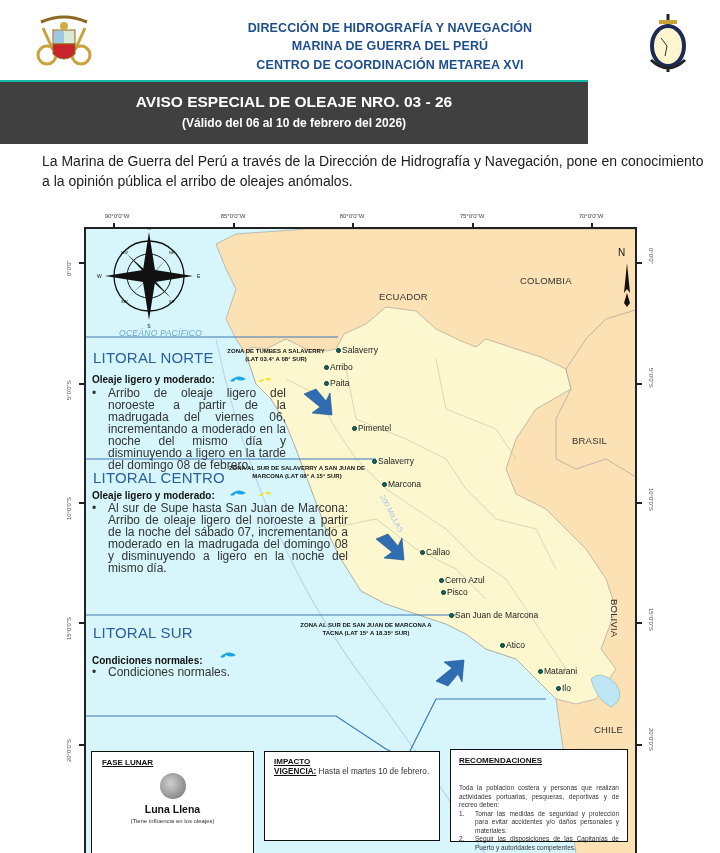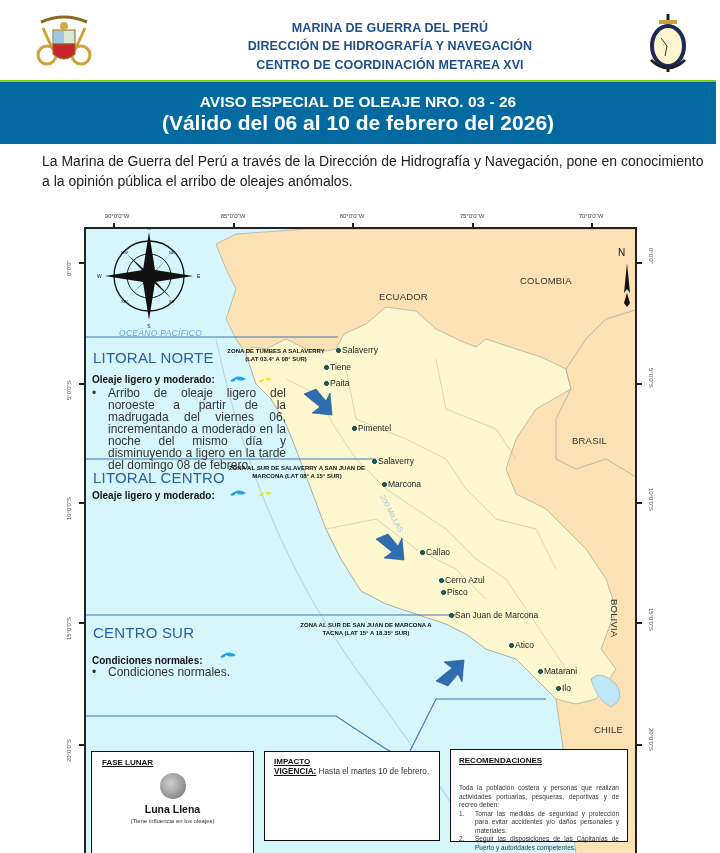--- a/index.html
+++ b/index.html
@@ -7,23 +7,23 @@
   body { font-family: "Liberation Sans", "DejaVu Sans", sans-serif; color: #222; position: relative; }
 
   
   .header { position: absolute; left: 0; top: 0; width: 720px; height: 80px; background: #fff; }
   .logo-left { position: absolute; left: 33px; top: 10px; width: 62px; height: 62px; }
   .logo-right { position: absolute; left: 647px; top: 12px; width: 42px; height: 62px; }
   .org-lines { position: absolute; left: 120px; width: 540px; top: 19px; text-align: center; color: #1f4e8c; font-weight: bold; }
   .org-lines div { font-size: 12.5px; line-height: 18px; letter-spacing: 0.1px; }
   .org-lines div.l3 { margin-top: 1px; }
 
-  .banner { position: absolute; left: 0; top: 80px; width: 716px; height: 64px; background: #0369a1; border-top: 2px solid #84cc16; color: #fff; text-align: center; }
+  .banner { position: absolute; left: 0; top: 80px; width: 588px; height: 64px; background: #404040; border-top: 2px solid #14b8a6; color: #fff; text-align: center; }
   .banner .t1 { font-size: 15.5px; font-weight: bold; margin-top: 10px; line-height: 20px; }
-  .banner .t2 { font-size: 21px; font-weight: bold; line-height: 22px; }
+  .banner .t2 { font-size: 12px; font-weight: bold; line-height: 22px; }
 
   .intro { position: absolute; left: 42px; top: 151px; width: 670px; font-size: 14px; line-height: 20px; color: #222; }
 
   
   .map-wrap { position: absolute; left: 84px; top: 227px; width: 553px; height: 626px; border-left: 2px solid #222; border-top: 2px solid #222; border-right: 2px solid #222; overflow: hidden; background: #d6f6fb; }
   .map-svg { position: absolute; left: 0; top: 0; }
   .tick-label-top { position: absolute; top: 213px; font-size: 6px; color: #444; transform: translateX(-50%); }
   .tick-top { position: absolute; top: 223px; width: 1.5px; height: 6px; background: #222; }
   .tick-left { position: absolute; left: 79px; width: 6px; height: 1.5px; background: #222; }
   .tick-right { position: absolute; left: 636px; width: 6px; height: 1.5px; background: #222; }
@@ -62,22 +62,22 @@
     <circle cx="14" cy="45" r="9" fill="none" stroke="#c9a23a" stroke-width="3"></circle>
     <circle cx="48" cy="45" r="9" fill="none" stroke="#c9a23a" stroke-width="3"></circle>
     <path d="M10 18 L20 40 M52 18 L42 40" stroke="#c9a23a" stroke-width="3"></path>
     <rect x="20" y="20" width="22" height="14" fill="#e8dcc0" stroke="#8a6a20"></rect>
     <rect x="21" y="21" width="10" height="12" fill="#9ec7e6"></rect>
     <rect x="31" y="21" width="10" height="12" fill="#d9e8d0"></rect>
     <path d="M20 34 H42 V44 Q31 54 20 44 Z" fill="#c8242c" stroke="#8a6a20"></path>
     <circle cx="31" cy="16" r="4" fill="#d4ad3f"></circle>
   </svg>
   <div class="org-lines">
+    <div>DIRECCIÓN DE HIDROGRAFÍA Y NAVEGACIÓN</div>
     <div>MARINA DE GUERRA DEL PERÚ</div>
-    <div>DIRECCIÓN DE HIDROGRAFÍA Y NAVEGACIÓN</div>
     <div class="l3">CENTRO DE COORDINACIÓN METAREA XVI</div>
   </div>
   <svg class="logo-right" viewBox="0 0 42 62">
     <line x1="21" y1="2" x2="21" y2="60" stroke="#222" stroke-width="3"></line>
     <rect x="12" y="8" width="18" height="4" fill="#c9a23a"></rect>
     <ellipse cx="21" cy="34" rx="16" ry="20" fill="#fff6d0" stroke="#1c2a55" stroke-width="4"></ellipse>
     <path d="M14 26 L20 34 L18 44" stroke="#333" fill="none" stroke-width="1"></path>
     <path d="M4 48 Q21 64 38 48" fill="none" stroke="#222" stroke-width="3"></path>
   </svg>
 </div>
@@ -185,30 +185,30 @@
   <div class="miles-label" style="left:285px;top:280px;transform:rotate(62deg)">200 MILLAS</div>
   <div style="position:absolute;left:532px;top:18px;font-size:10px;color:#111;">N</div>
 
   <div class="country" style="left:293px;top:62px">ECUADOR</div>
   <div class="country" style="left:434px;top:46px">COLOMBIA</div>
   <div class="country" style="left:486px;top:206px">BRASIL</div>
   <div class="country" style="left:534px;top:370px;transform:rotate(90deg);transform-origin:left top">BOLIVIA</div>
   <div class="country" style="left:508px;top:495px">CHILE</div>
 
   <div class="city" style="left:250px;top:116px"><span class="dot"></span><span>Salaverry</span></div>
-  <div class="city" style="left:238px;top:133px"><span class="dot"></span><span>Tiene</span></div>
+  <div class="city" style="left:238px;top:133px"><span class="dot"></span><span>Arribo</span></div>
   <div class="city" style="left:238px;top:149px"><span class="dot"></span><span>Paita</span></div>
   <div class="city" style="left:266px;top:194px"><span class="dot"></span><span>Pimentel</span></div>
   <div class="city" style="left:286px;top:227px"><span class="dot"></span><span>Salaverry</span></div>
   <div class="city" style="left:296px;top:250px"><span class="dot"></span><span>Marcona</span></div>
   <div class="city" style="left:334px;top:318px"><span class="dot"></span><span>Callao</span></div>
   <div class="city" style="left:353px;top:346px"><span class="dot"></span><span>Cerro Azul</span></div>
   <div class="city" style="left:355px;top:358px"><span class="dot"></span><span>Pisco</span></div>
   <div class="city" style="left:363px;top:381px"><span class="dot"></span><span>San Juan de Marcona</span></div>
-  <div class="city" style="left:423px;top:411px"><span class="dot"></span><span>Atico</span></div>
+  <div class="city" style="left:414px;top:411px"><span class="dot"></span><span>Atico</span></div>
   <div class="city" style="left:452px;top:437px"><span class="dot"></span><span>Matarani</span></div>
   <div class="city" style="left:470px;top:454px"><span class="dot"></span><span>Ilo</span></div>
 
   <div class="zone-title" style="left:7px;top:120px">LITORAL NORTE</div>
   <div class="zone-sub" style="left:125px;top:119px;width:130px">
     <div>ZONA DE TUMBES A SALAVERRY</div>
       <div>(LAT 03.4° A 08° SUR)</div>
   </div>
   <div class="cond" style="left:6px;top:145px">Oleaje ligero y moderado:</div>
   <svg style="position:absolute;left:142px;top:144px" width="50" height="12">
@@ -223,23 +223,24 @@
   <div class="zone-sub" style="left:140px;top:236px;width:142px">
     <div>ZONA AL SUR DE SALAVERRY A SAN JUAN DE</div>
       <div>MARCONA (LAT 08° A 15° SUR)</div>
   </div>
   <div class="cond" style="left:6px;top:261px">Oleaje ligero y moderado:</div>
   <svg style="position:absolute;left:142px;top:258px" width="50" height="12">
     <path d="M2 8 Q10 0 18 6 Q13 9 8 6 Q6 10 2 8 Z" fill="#1ba4e4"></path>
     <path d="M30 9 Q37 3 44 6 L40 8 L37 5 L34 9 Z" fill="#f2e22a"></path>
   </svg>
   <ul class="bullets" style="left:6px;top:273px;width:256px">
+    <li>Al sur de Supe hasta San Juan de Marcona: Arribo de oleaje ligero del noroeste a partir de la noche del sábado 07, incrementando a moderado en la madrugada del domingo 08 y disminuyendo a ligero en la noche del mismo día.</li>
   </ul>
 
-  <div class="zone-title" style="left:7px;top:395px">CENTRO SUR</div>
+  <div class="zone-title" style="left:7px;top:395px">LITORAL SUR</div>
   <div class="zone-sub" style="left:205px;top:393px;width:150px">
     <div>ZONA AL SUR DE SAN JUAN DE MARCONA A</div>
       <div>TACNA (LAT 15° A 18.35° SUR)</div>
   </div>
   <div class="cond" style="left:6px;top:426px">Condiciones normales:</div>
   <svg style="position:absolute;left:132px;top:420px" width="24" height="12">
     <path d="M2 8 Q10 0 18 6 Q13 9 8 6 Q6 10 2 8 Z" fill="#1ba4e4"></path>
   </svg>
   <ul class="bullets" style="left:6px;top:437px;width:200px">
     <li>Condiciones normales.</li>

